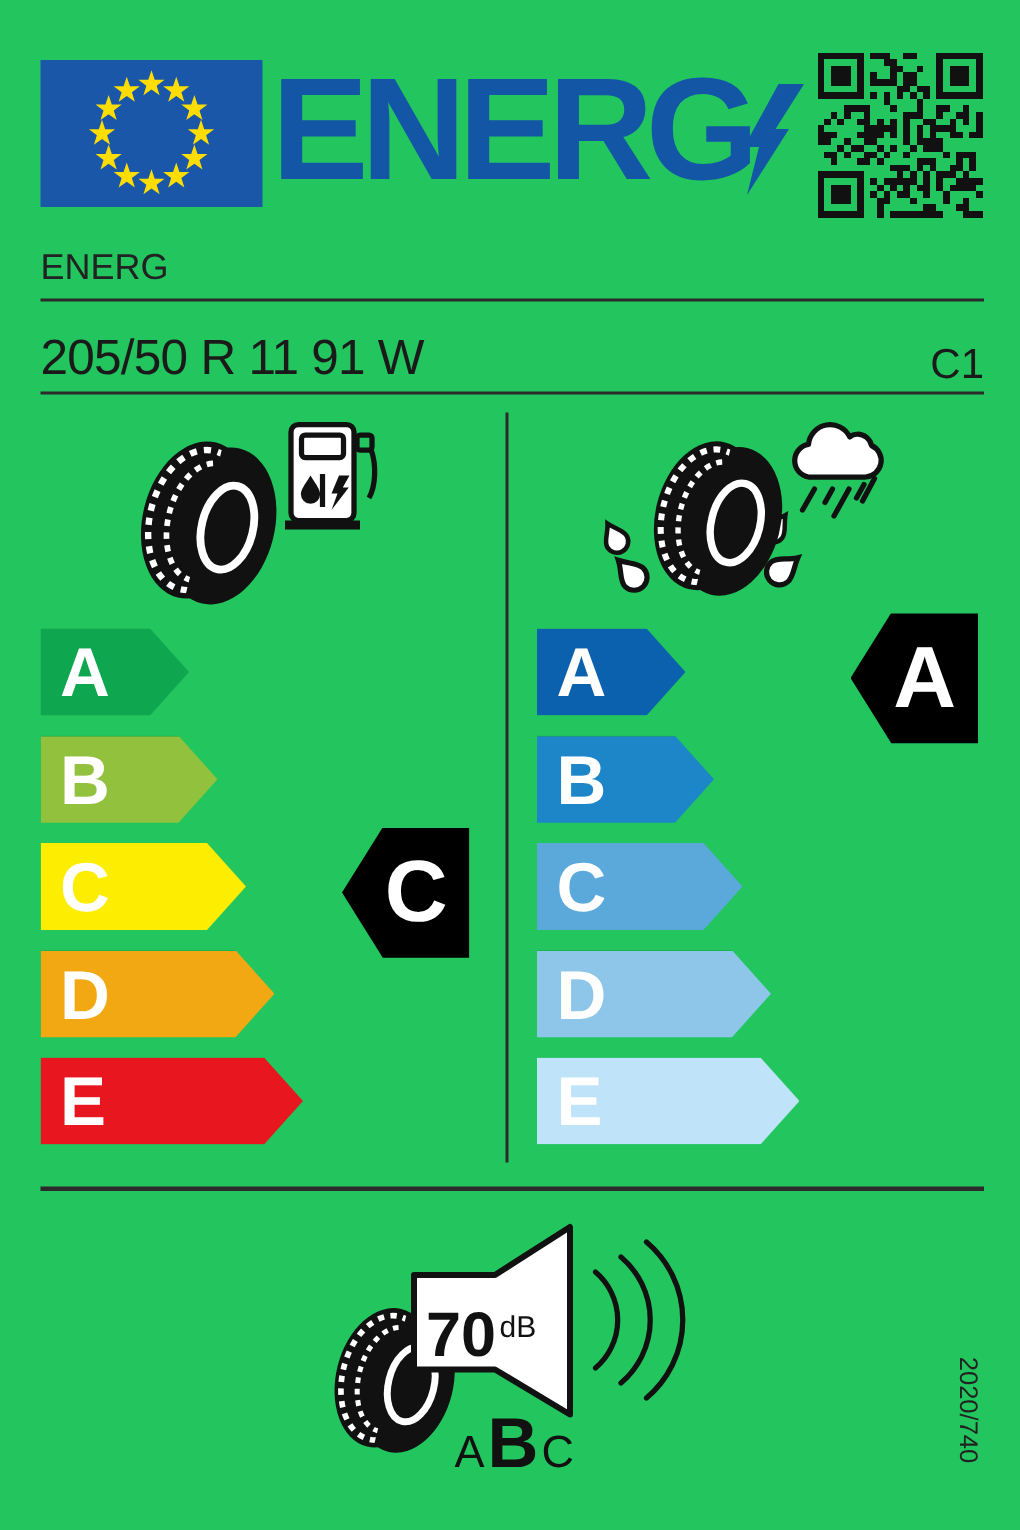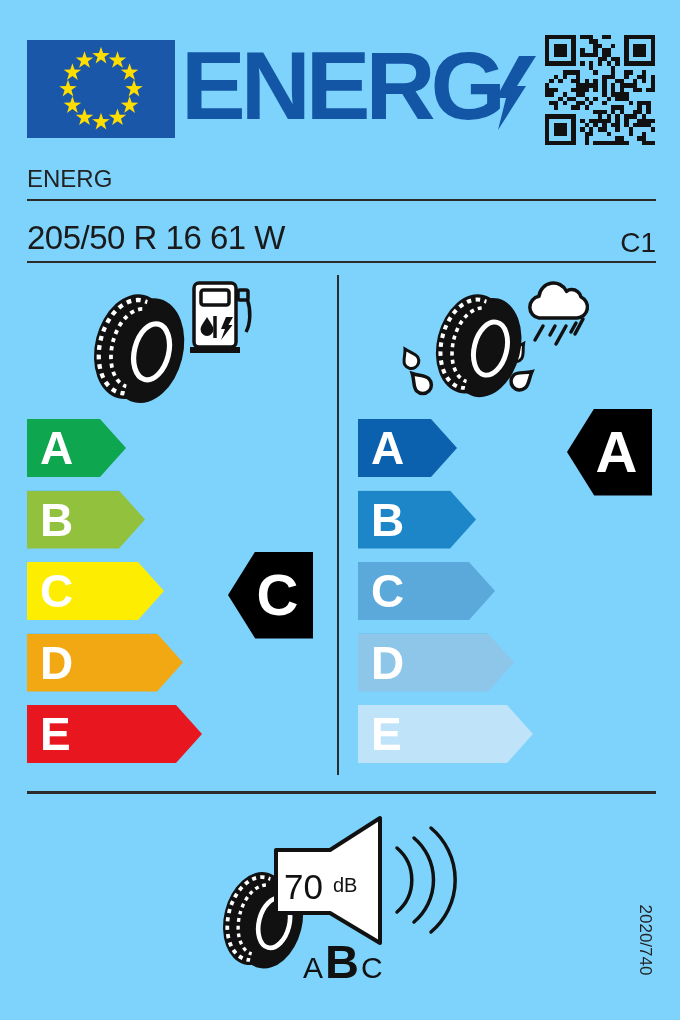--- a/index.html
+++ b/index.html
@@ -1,16 +1,16 @@
 <!DOCTYPE html>
 <html><head>
 <meta charset="utf-8">
 <style>
   html,body{margin:0;padding:0;background:#fff;}
-  .label{position:relative;width:680px;height:1020px;background:#7dd3fc;overflow:hidden;
+  .label{position:relative;width:680px;height:1020px;background:#22c55e;overflow:hidden;
          font-family:"Liberation Sans",sans-serif;color:#1a1a1a;}
   svg{position:absolute;overflow:visible;}
   .txt{position:absolute;line-height:1;white-space:nowrap;}
 
   
   .wordmark{position:absolute;left:181px;top:37px;font-size:97px;font-weight:700;
             letter-spacing:-5px;line-height:1;color:#1356a6;}
   .brand{left:27px;top:167px;font-size:24px;color:#222;}
   .label-id{right:24px;top:167px;font-size:24px;color:#222;}
 
@@ -30,21 +30,21 @@
   .bar span{font-size:46px;font-weight:700;color:#fff;padding-left:13px;line-height:1;}
 
   .indicator{position:absolute;width:85px;height:87px;background:#000;display:flex;
              align-items:center;justify-content:center;padding-left:14px;box-sizing:border-box;
              clip-path:polygon(32% 0,100% 0,100% 100%,32% 100%,0 50%);}
   .indicator span{font-size:58px;font-weight:700;color:#fff;line-height:1;}
   .ind-left{left:228px;}
   .ind-right{left:567px;}
 
   
-  .db-val{left:284px;top:869px;font-size:35px;color:#111;}
+  .db-val{left:284px;top:869px;font-size:42px;color:#111;font-weight:bold;}
   .db-unit{left:333px;top:875px;font-size:20px;color:#111;}
   .noise-classes{position:absolute;left:303px;top:938px;display:flex;align-items:baseline;gap:2px;color:#111;}
   .noise-classes .nc{font-size:30px;line-height:1;}
   .noise-classes .nc-active{font-size:47px;font-weight:700;line-height:1;}
 
   .reg{position:absolute;left:645px;top:940px;font-size:17px;color:#222;
        transform:translate(-50%,-50%) rotate(90deg);white-space:nowrap;}
 </style>
 </head>
 <body>
@@ -389,21 +389,21 @@
       <rect x="17" y="24" width="1" height="1" fill="#111"></rect>
       <rect x="18" y="24" width="1" height="1" fill="#111"></rect>
       <rect x="22" y="24" width="1" height="1" fill="#111"></rect>
       <rect x="23" y="24" width="1" height="1" fill="#111"></rect>
       <rect x="24" y="24" width="1" height="1" fill="#111"></rect>
     </svg>
 
   <div class="brand txt">ENERG</div>
   <div class="rule rule1"></div>
 
-  <div class="size txt">205/50 R 16 61 W</div>
+  <div class="size txt">205/50 R 11 91 W</div>
   <div class="tclass txt">C1</div>
   <div class="rule rule2"></div>
 
   <div class="vdivider"></div>
 
   <svg style="left:85px;top:270px" width="175" height="145" viewBox="0 0 175 145">
     <use href="#tire" transform="translate(8,22) scale(0.95)"></use>
     <g transform="translate(105,10)" stroke="#111" fill="none" stroke-width="3.5">
       <rect x="0" y="67" width="50" height="6" fill="#111" stroke="none"></rect>
       <rect x="4" y="3" width="42" height="64" rx="5" fill="#fff"></rect>

